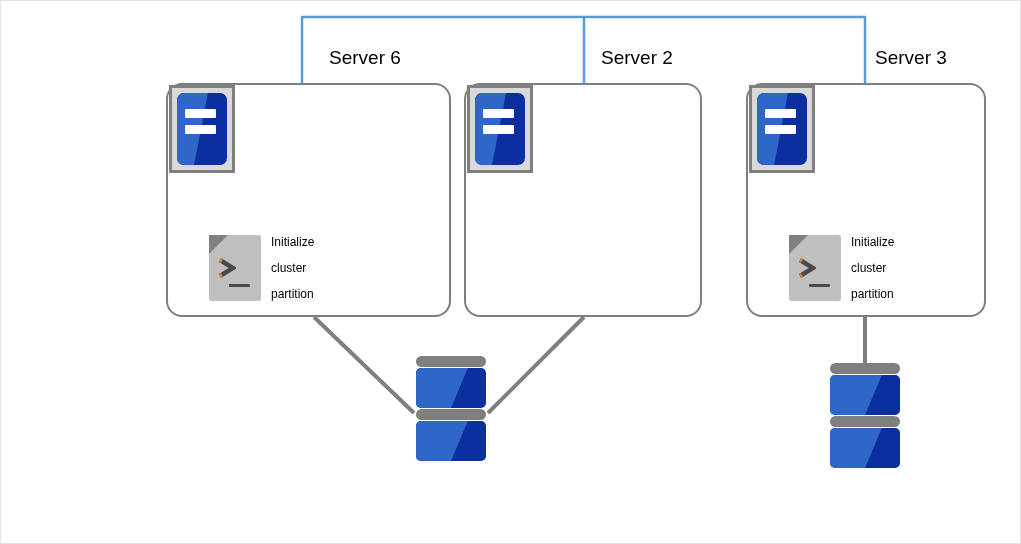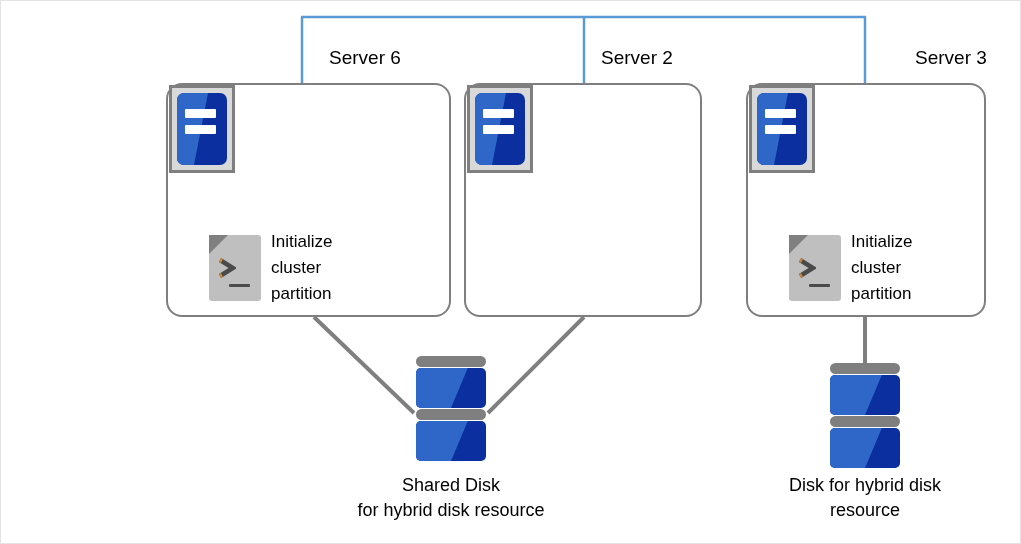--- a/index.html
+++ b/index.html
@@ -116,21 +116,21 @@
   .script-under {
     position: absolute;
     left: 20px;
     top: 49px;
     width: 21px;
     height: 3px;
     background: #4a4a4a;
     border-radius: 1px;
   }
   .script-label {
-    font-size: 17px;
+    font-size: 12px;
     line-height: 26px;
     color: #000000;
     white-space: pre-line;
   }
 
   
   .disk {
     position: absolute;
     width: 70px;
   }
@@ -255,33 +255,29 @@
           <path d="M 2 18 L 4 17" stroke="#c8873d" stroke-width="4.5" fill="none" stroke-linecap="butt"></path>
         </svg>
       </div>
       <div class="script-under"></div>
     </div>
     <div class="script-label">Initialize
 cluster
 partition</div>
   </div>
 
-  <div class="srv-label" style="left:874px; top:46px;margin-left:40px;">Server 3</div>
+  <div class="srv-label" style="left:874px; top:46px;">Server 3</div>
 
   <div class="disk" style="left:415px; top:355px;">
     <div class="disk-cap"></div>
     <div class="disk-body"></div>
     <div class="disk-cap"></div>
     <div class="disk-body"></div>
   </div>
-  <div class="disk-label" style="left:300px; top:472px; width:300px;">Shared Disk
-for hybrid disk resource</div>
 
   <div class="disk" style="left:829px; top:362px;">
     <div class="disk-cap"></div>
     <div class="disk-body"></div>
     <div class="disk-cap"></div>
     <div class="disk-body"></div>
   </div>
-  <div class="disk-label" style="left:739px; top:472px; width:250px;">Disk for hybrid disk
-resource</div>
 
 </div>
 
 </body></html>

